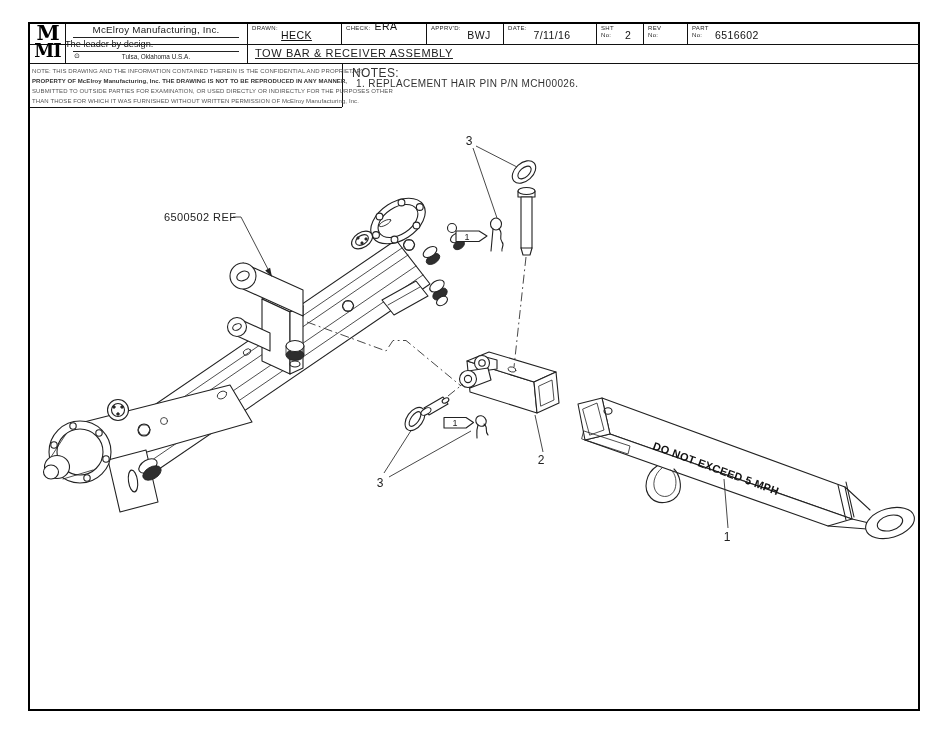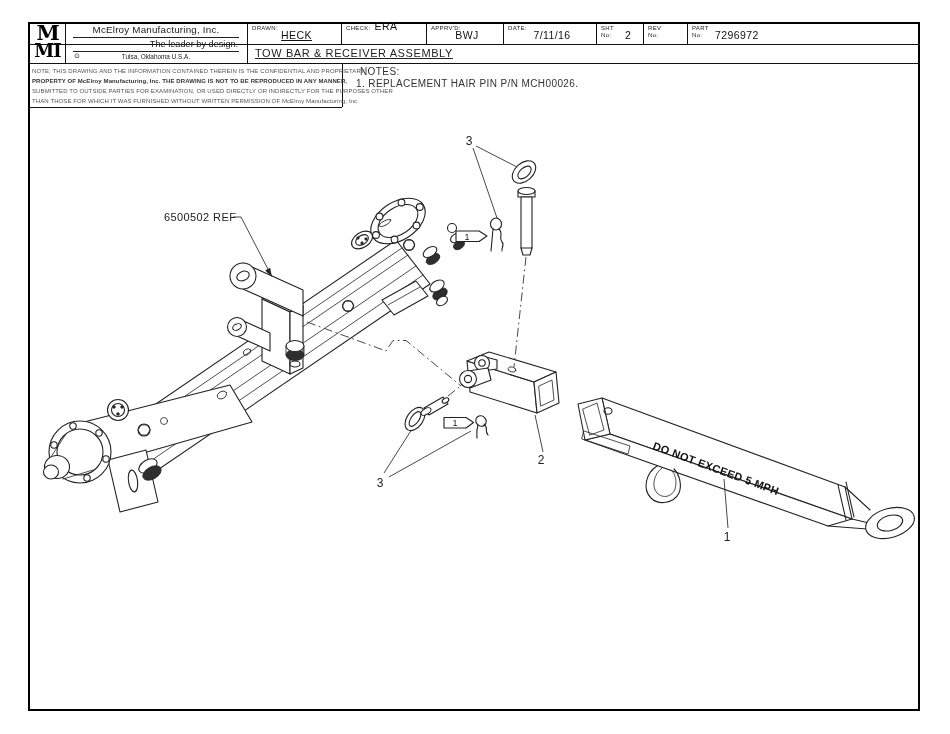--- a/index.html
+++ b/index.html
@@ -7,33 +7,33 @@
   .abs{position:absolute;}
   .frame{left:28px;top:22px;width:892px;height:689px;border:2.5px solid #000;box-sizing:border-box;background:#fff;}
   .vline{border-left:1.2px solid #111;width:0;}
   .hline{border-top:1.2px solid #111;height:0;}
   
   .logo{left:30px;top:23px;width:35px;height:39px;text-align:center;font-family:"DejaVu Serif",serif;font-weight:bold;color:#000;}
   .logo .l1{font-size:21px;line-height:19px;letter-spacing:-1px;}
   .logo .l2{font-size:18px;line-height:17px;letter-spacing:-1px;}
   
   .company-name{left:65px;top:24px;width:182px;text-align:center;font-size:9.8px;letter-spacing:.2px;color:#222;}
-  .tagline{left:65px;top:39px;width:182px;text-align:center;font-size:9.2px;color:#222;padding-left:38px;}
+  .tagline{left:65px;top:39px;width:182px;text-align:left;font-size:9.2px;color:#222;}
   .location{left:65px;top:52.5px;width:182px;text-align:center;font-size:6.4px;color:#222;}
   .locmark{left:74px;top:52px;font-size:7px;color:#222;}
   .rule{border-top:1px solid #222;height:0;}
   
   .flab{font-size:6px;letter-spacing:.3px;color:#222;}
   .fval{font-size:10.5px;letter-spacing:.4px;color:#111;text-align:center;}
   .title-text{left:255px;top:47px;font-size:11px;letter-spacing:.6px;color:#222;text-decoration:underline;}
   
   .note-box{left:32px;top:65.5px;width:308px;font-size:6px;line-height:10.2px;color:#555;letter-spacing:.1px;white-space:nowrap;}
   .note-box .b{font-weight:bold;color:#333;}
   
-  .notes-head{left:352px;top:66px;font-size:10px;letter-spacing:.4px;color:#333;margin-left:8px;}
+  .notes-head{left:352px;top:66px;font-size:12px;letter-spacing:.4px;color:#333;}
   .notes-item{left:356px;top:78px;font-size:10px;letter-spacing:.4px;color:#333;}
   
   svg.drawing{left:28px;top:107px;}
   .ln{fill:none;stroke:#222;stroke-width:1.1;stroke-linejoin:round;stroke-linecap:round;}
   .thin{stroke-width:.8;}
   .fw{fill:#fff;stroke:#222;stroke-width:1.1;stroke-linejoin:round;}
   .fd{fill:#2e2e2e;stroke:#222;stroke-width:.8;}
   .cl{fill:none;stroke:#333;stroke-width:.9;stroke-dasharray:9 3.5 1.8 3.5;}
   .ldr{fill:none;stroke:#333;stroke-width:.9;}
   text.callout{font-family:"Liberation Sans",sans-serif;font-size:12px;fill:#222;}
@@ -69,32 +69,32 @@
 <div class="abs tagline">The leader by design.</div>
 <div class="abs rule" style="left:73px;top:50.5px;width:166px;"></div>
 <div class="abs locmark">⊙</div>
 <div class="abs location">Tulsa, Oklahoma U.S.A.</div>
 
 <div class="abs flab" style="left:252px;top:25px;">DRAWN:</div>
 <div class="abs fval" style="left:252px;top:29px;width:89px;text-decoration:underline;">HECK</div>
 <div class="abs flab" style="left:346px;top:25px;">CHECK:</div>
 <div class="abs fval" style="left:346px;top:20px;width:80px;text-align:center;">ERA</div>
 <div class="abs flab" style="left:431px;top:25px;">APPRV'D:</div>
-<div class="abs fval" style="left:431px;top:29px;width:72px;">BWJ</div>
+<div class="abs fval" style="left:443px;top:29px;width:72px;">BWJ</div>
 <div class="abs flab" style="left:508px;top:25px;">DATE:</div>
 <div class="abs fval" style="left:508px;top:29px;width:88px;">7/11/16</div>
 <div class="abs flab" style="left:601px;top:25px;">SHT</div>
 <div class="abs flab" style="left:601px;top:32px;">No:</div>
 <div class="abs fval" style="left:613px;top:28.5px;width:30px;">2</div>
 <div class="abs flab" style="left:648px;top:25px;">REV</div>
 <div class="abs flab" style="left:648px;top:32px;">No:</div>
 <div class="abs fval" style="left:662px;top:28.5px;width:25px;"></div>
 <div class="abs flab" style="left:692px;top:25px;">PART</div>
 <div class="abs flab" style="left:692px;top:32px;">No:</div>
-<div class="abs fval" style="left:715px;top:28.5px;width:90px;text-align:left;">7296972</div>
+<div class="abs fval" style="left:715px;top:28.5px;width:90px;text-align:left;">6516602</div>
 
 <div class="abs title-text">TOW BAR &amp; RECEIVER ASSEMBLY</div>
 
 <div class="abs note-box">
   <div>NOTE: THIS DRAWING AND THE INFORMATION CONTAINED THEREIN IS THE CONFIDENTIAL AND PROPRIETARY</div>
   <div class="b">PROPERTY OF McElroy Manufacturing, Inc. THE DRAWING IS NOT TO BE REPRODUCED IN ANY MANNER,</div>
   <div>SUBMITTED TO OUTSIDE PARTIES FOR EXAMINATION, OR USED DIRECTLY OR INDIRECTLY FOR THE PURPOSES OTHER</div>
   <div>THAN THOSE FOR WHICH IT WAS FURNISHED WITHOUT WRITTEN PERMISSION OF McElroy Manufacturing, Inc.</div>
 </div>
 

